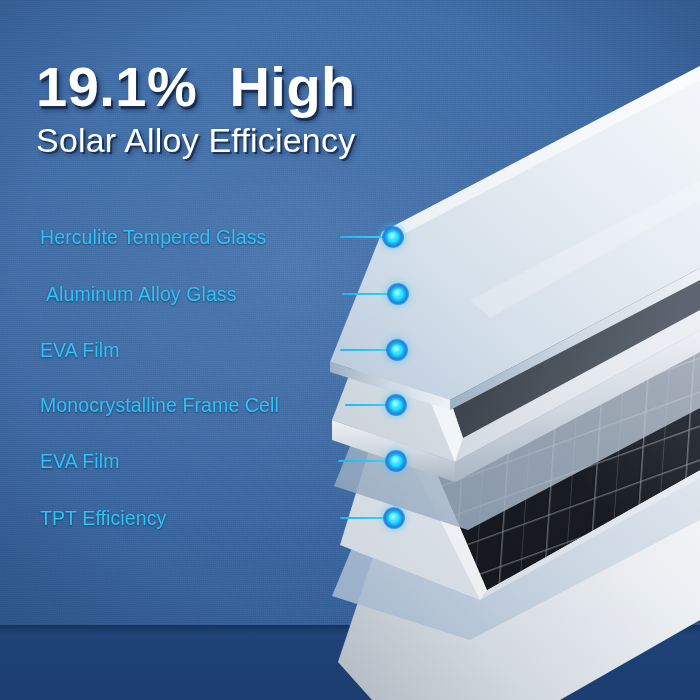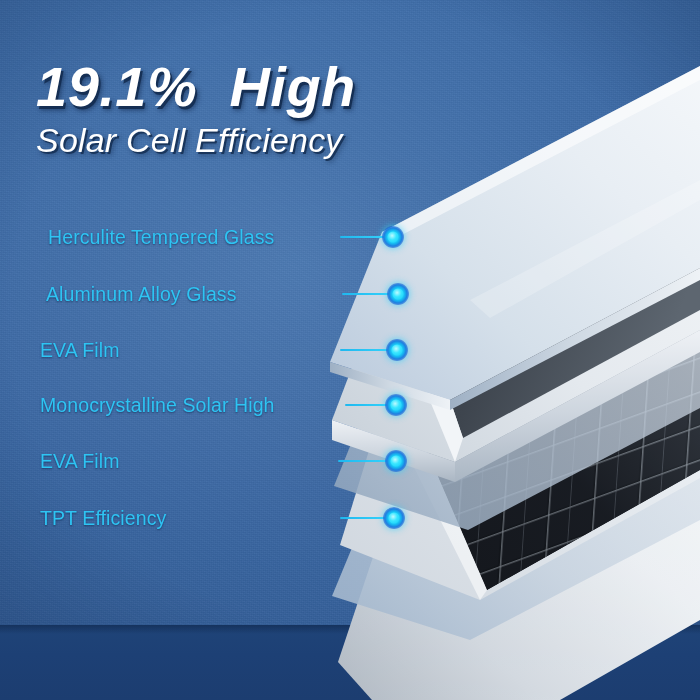--- a/index.html
+++ b/index.html
@@ -64,21 +64,20 @@
     height: 9px;
     background: linear-gradient(180deg, rgba(8,26,56,0.42) 0%, rgba(8,26,56,0) 100%);
   }
 
   
   .headline {
     position: absolute;
     left: 36px;
     top: 58px;
     width: 400px;
-    font-style: italic;
   }
   .headline-main {
     font-size: 56px;
     font-weight: bold;
     color: #ffffff;
     letter-spacing: 0.5px;
     line-height: 1.04;
     white-space: pre;
     text-shadow:
       2px 3px 0 rgba(18,42,78,0.85),
@@ -297,41 +296,41 @@
         <polygon points="450,400 700,268 700,280 450,410" fill="url(#gGlassEdge)"></polygon>
 
         <polygon points="470,300 700,180 700,200 490,318" fill="#ffffff" opacity="0.22"></polygon>
       </g>
 
     </g>
   </svg>
 
   <div class="headline">
     <div class="headline-main">19.1%  High</div>
-    <div class="headline-sub">Solar Cell Efficiency</div>
+    <div class="headline-sub">Solar Alloy Efficiency</div>
   </div>
 
   <div id="callout-layer">
       <div class="callout">
-        <div class="callout-text" style="left: 40px; top: 237px; margin-left: 8px;">Herculite Tempered Glass</div>
+        <div class="callout-text" style="left: 40px; top: 237px;">Herculite Tempered Glass</div>
         <div class="callout-line" style="left: 340px; top: 237px; width: 46px;"></div>
         <div class="callout-dot" style="left: 393px; top: 237px;"></div>
       </div>
       <div class="callout">
         <div class="callout-text" style="left: 46px; top: 294px;">Aluminum Alloy Glass</div>
         <div class="callout-line" style="left: 342px; top: 294px; width: 50px;"></div>
         <div class="callout-dot" style="left: 398px; top: 294px;"></div>
       </div>
       <div class="callout">
         <div class="callout-text" style="left: 40px; top: 350px;">EVA Film</div>
         <div class="callout-line" style="left: 340px; top: 350px; width: 50px;"></div>
         <div class="callout-dot" style="left: 397px; top: 350px;"></div>
       </div>
       <div class="callout">
-        <div class="callout-text" style="left: 40px; top: 405px;">Monocrystalline Solar High</div>
+        <div class="callout-text" style="left: 40px; top: 405px;">Monocrystalline Frame Cell</div>
         <div class="callout-line" style="left: 345px; top: 405px; width: 44px;"></div>
         <div class="callout-dot" style="left: 396px; top: 405px;"></div>
       </div>
       <div class="callout">
         <div class="callout-text" style="left: 40px; top: 461px;">EVA Film</div>
         <div class="callout-line" style="left: 338px; top: 461px; width: 51px;"></div>
         <div class="callout-dot" style="left: 396px; top: 461px;"></div>
       </div>
       <div class="callout">
         <div class="callout-text" style="left: 40px; top: 518px;">TPT Efficiency</div>

